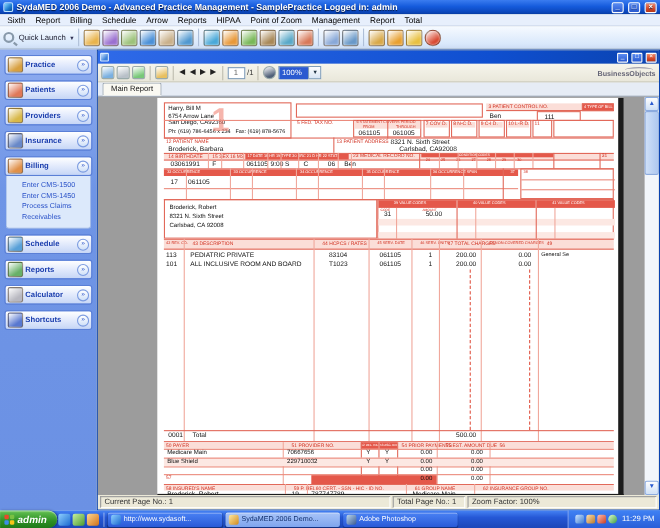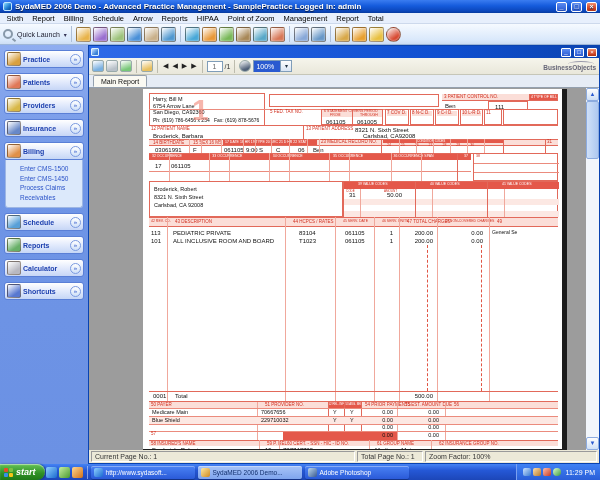--- a/index.html
+++ b/index.html
@@ -558,21 +558,21 @@
 </div>
 
 <div class="taskbar">
   <div class="start">
     <span class="flag">
       <i style="background:#e84a2a"></i>
         <i style="background:#7ac143"></i>
         <i style="background:#3a8ee8"></i>
         <i style="background:#f5c518"></i>
     </span>
-    <span>start</span>
+    <span>admin</span>
   </div>
   <span class="qli" style="background:linear-gradient(135deg,#8fd0ff,#1a6ad0)"></span>
   <span class="qli" style="background:linear-gradient(135deg,#c8f0a0,#4a9a30)"></span>
   <span class="qli" style="background:linear-gradient(135deg,#ffd890,#d07018)"></span>
   <span class="tdiv"></span>
   <div class="task">
     <span class="ti" style="background:linear-gradient(135deg,#8fd0ff,#1a6ad0)"></span>
     <span>http://www.sydasoft...</span>
   </div>
   <div class="task active">

